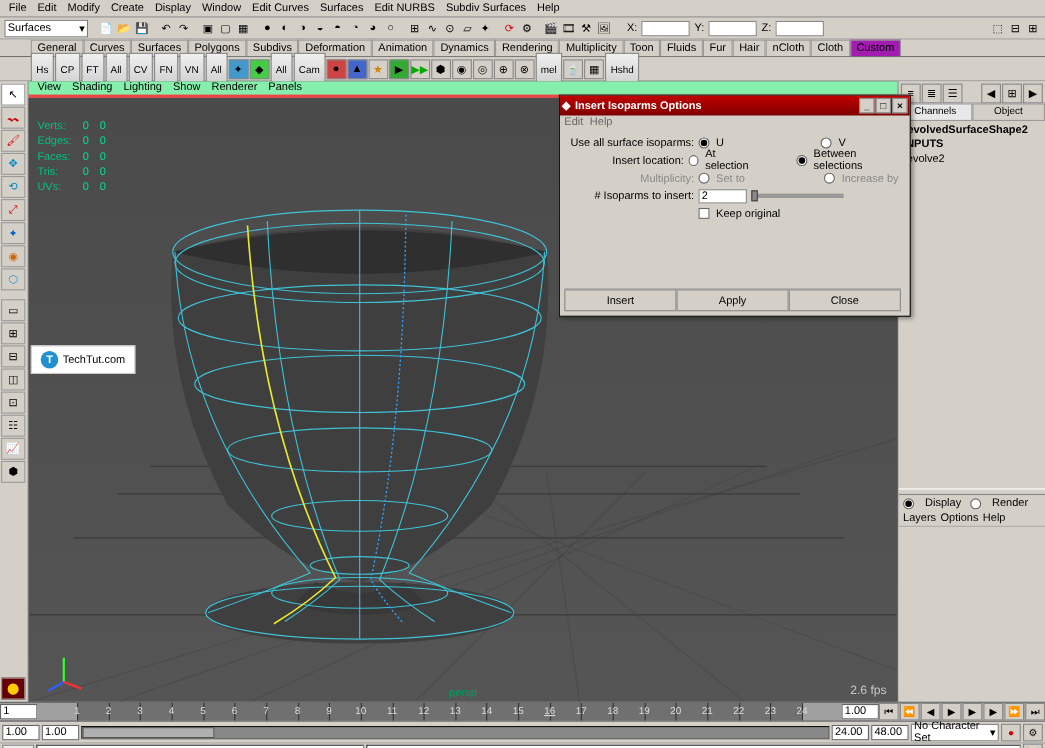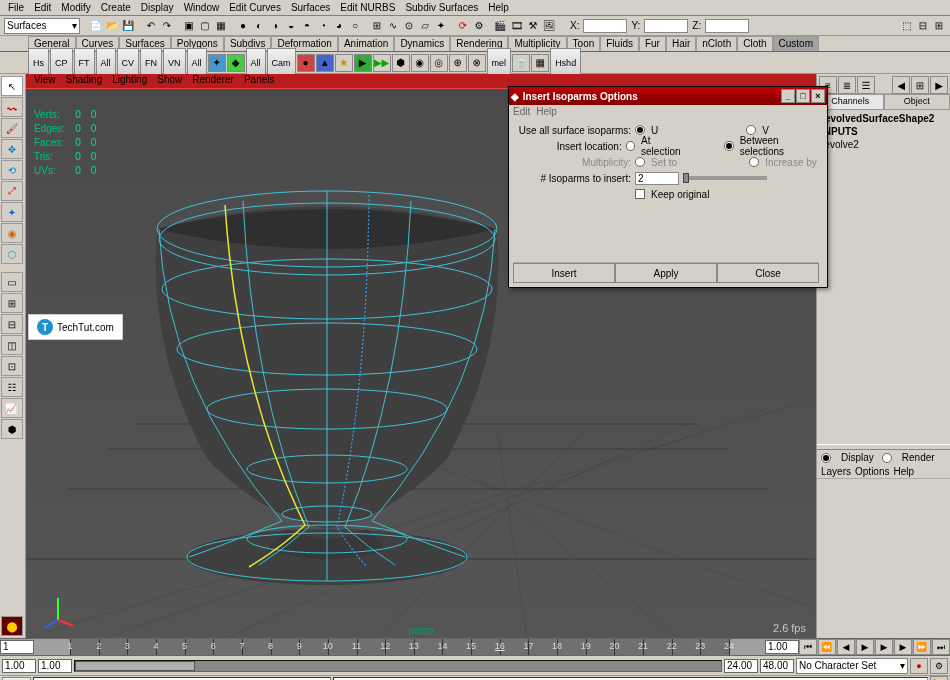--- a/index.html
+++ b/index.html
@@ -4,29 +4,29 @@
 <style>
   * { box-sizing: border-box; margin: 0; padding: 0; font-family: Tahoma, Arial, sans-serif; font-size: 10px; }
   body { width: 950px; height: 680px; background: #d4d0c8; overflow: hidden; position: relative; }
   .menubar { background: #d4d0c8; display: flex; gap: 2px; padding: 1px 4px; height: 16px; border-bottom: 1px solid #808080; }
   .menubar span { padding: 1px 4px; cursor: default; }
   .shelf-row { display: flex; align-items: center; height: 20px; background: #d4d0c8; border-bottom: 1px solid #999; padding: 0 4px; gap: 2px; }
   .dropdown { background: white; border: 1px solid #7f7f7f; height: 16px; width: 76px; font-size: 10px; padding: 0 2px; display: flex; align-items: center; justify-content: space-between; }
   .toolbar-icon { width: 14px; height: 14px; display: inline-flex; align-items: center; justify-content: center; }
   .tab-strip { display: flex; gap: 0; background: #d4d0c8; height: 16px; border-bottom: 1px solid #666; padding-left: 28px; }
   .tab { padding: 1px 5px; font-size: 10px; background: #d4d0c8; border: 1px solid #999; border-bottom: none; cursor: default; }
-  .tab.active { background: #a3a3a3; }
+  .tab.active { background: #a21caf; }
   .secondary-toolbar { display: flex; height: 22px; background: #d4d0c8; border-bottom: 1px solid #999; align-items: center; padding-left: 28px; gap: 1px; }
   .tbtn { height: 30px; padding: 0 4px; background: linear-gradient(#f0f0f0,#d0d0d0); border: 1px solid #888; font-size: 9px; display: inline-flex; align-items: center; }
   .small-icon { width: 18px; height: 18px; border: 1px solid #888; display: inline-flex; align-items: center; justify-content: center; background: #d4d0c8; }
   .main-area { display: flex; height: 564px; }
   .left-toolbar { width: 26px; background: #d4d0c8; border-right: 1px solid #999; display: flex; flex-direction: column; gap: 1px; padding: 2px 1px; }
   .ltool { width: 22px; height: 20px; border: 1px solid #999; background: #d4d0c8; display: flex; align-items: center; justify-content: center; }
   .viewport-col { flex: 1; display: flex; flex-direction: column; background: #555; position: relative; }
-  .vp-menu { background: #b91c1c; height: 15px; display: flex; gap: 2px; padding: 0 4px; border-bottom: 1px solid #ef4444; }
+  .vp-menu { background: #86efac; height: 15px; display: flex; gap: 2px; padding: 0 4px; border-bottom: 3px solid #ef4444; }
   .vp-menu span { padding: 0 4px; font-size: 10px; }
   .stats { position: absolute; top: 18px; left: 6px; color: #00ff9c; font-family: monospace; font-size: 10px; line-height: 12px; }
   .stats td { padding: 0 8px 0 0; color:#00e090; }
   .stats .lbl { color:#00c080; }
   .viewport { flex: 1; background: linear-gradient(#4a4a4a,#555); position: relative; overflow: hidden; }
   .fps { position: absolute; bottom: 4px; right: 10px; color: #c8c8c8; font-size: 11px; }
   .camlabel { position: absolute; bottom: 2px; left: 50%; transform: translateX(-50%); color: #00a060; font-size: 10px; }
   .right-panel { width: 134px; background: #d4d0c8; border-left: 1px solid #999; display: flex; flex-direction: column; }
   .rp-icons { height: 20px; display: flex; gap: 1px; padding: 2px; border-bottom: 1px solid #aaa; }
   .rp-tabs { display: flex; height: 16px; }
@@ -418,21 +418,21 @@
 </div>
 
 <div class="range-row">
   <div class="timeslot">1.00</div>
   <div class="timeslot">1.00</div>
   <div class="range-slider">
       <div class="range-thumb"></div>
     </div>
   <div class="timeslot">24.00</div>
   <div class="timeslot">48.00</div>
-  <div class="dropdown" style="width:112px">
+  <div class="dropdown" style="width:80px">
     <span>No Character Set</span>
       <span>▾</span>
   </div>
   <div class="pbtn" style="color:#c00">●</div>
   <div class="pbtn">⚙</div>
 </div>
 
 <div class="cmd-row">
   <div class="tbtn" style="height:13px">MEL</div>
   <div class="cmd-input"></div>

